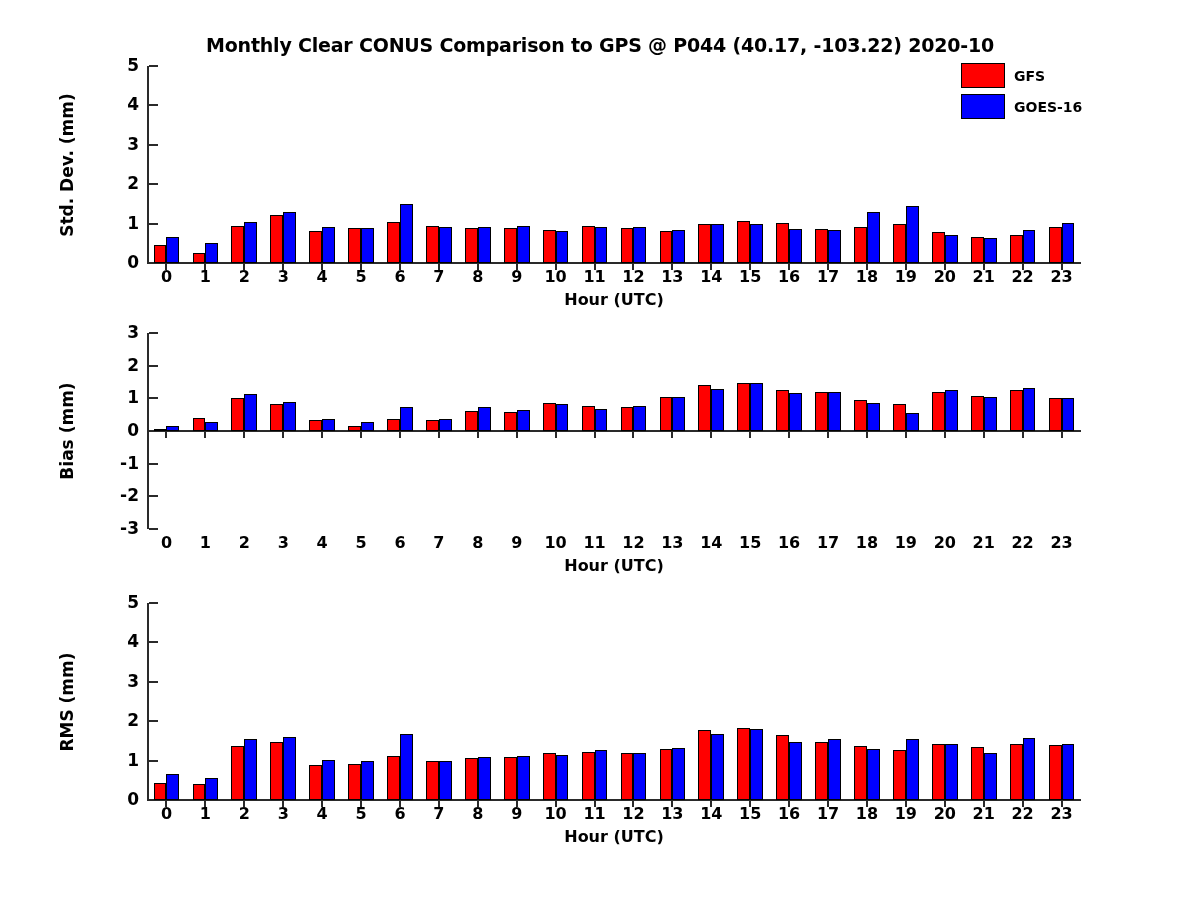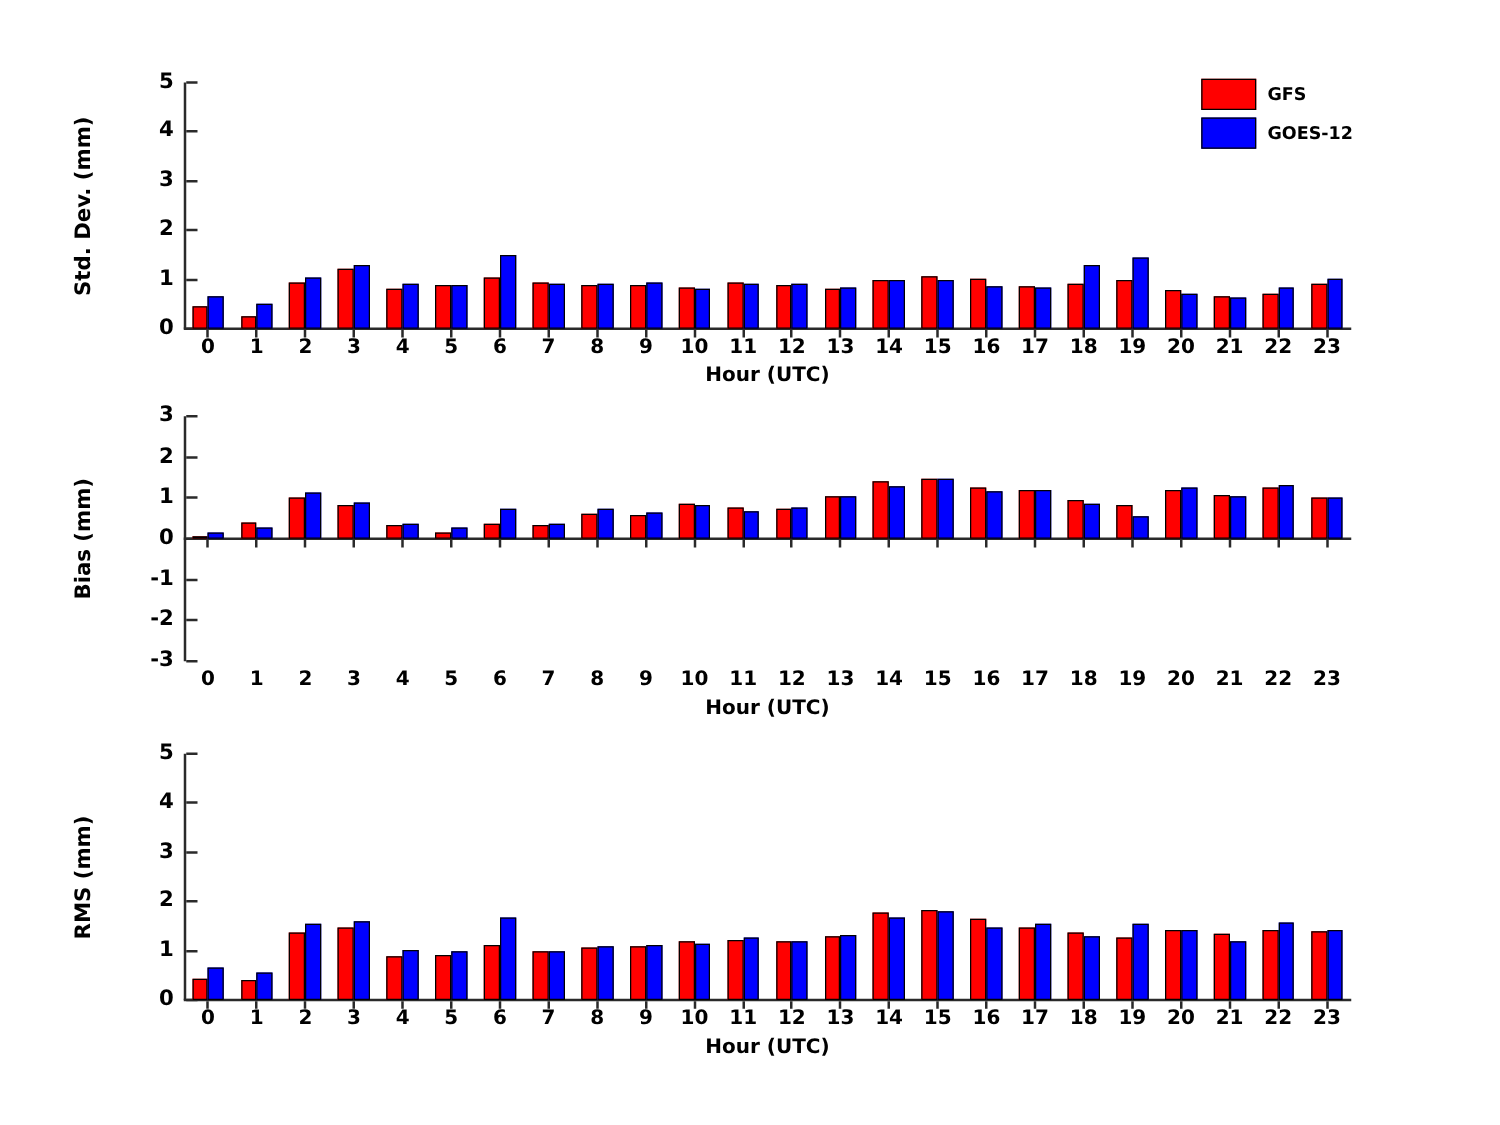--- a/index.html
+++ b/index.html
@@ -87,26 +87,27 @@
     font-size: 14px;
     font-weight: bold;
     white-space: nowrap;
   }
 </style>
 </head>
 <body>
 
 <div id="figure">
 
+  <div class="fig-title">Monthly Clear CONUS Comparison to GPS @ P044 (40.17, -103.22) 2020-10</div>
 
   <div>
     <div class="legend-swatch" id="legend-swatch-0" style="left: 961px; top: 63px; background: rgb(255, 0, 0);"></div>
     <div class="legend-label" id="legend-label-0" style="left:1014px; top:68px;">GFS</div>
     <div class="legend-swatch" id="legend-swatch-1" style="left: 961px; top: 94px; background: rgb(0, 0, 255);"></div>
-    <div class="legend-label" id="legend-label-1" style="left:1014px; top:99px;">GOES-12</div>
+    <div class="legend-label" id="legend-label-1" style="left:1014px; top:99px;">GOES-16</div>
   </div>
 
   <div class="panel" id="panel-0" style="left: 147px; top: 66px; width: 934px; height: 197px;">
       <div class="axis-line" style="left: 0px; top: 0px; width: 2px; height: 197px;"></div>
       <div class="axis-line" style="left: 0px; top: 196px; width: 934px; height: 2px;"></div>
       <div class="tick" style="left: 2px; top: 196px;"></div>
       <div class="ytick-label" style="left: -46px; top: 188px; width: 38px;">0</div>
       <div class="tick" style="left: 2px; top: 156.6px;"></div>
       <div class="ytick-label" style="left: -46px; top: 148.6px; width: 38px;">1</div>
       <div class="tick" style="left: 2px; top: 117.2px;"></div>

